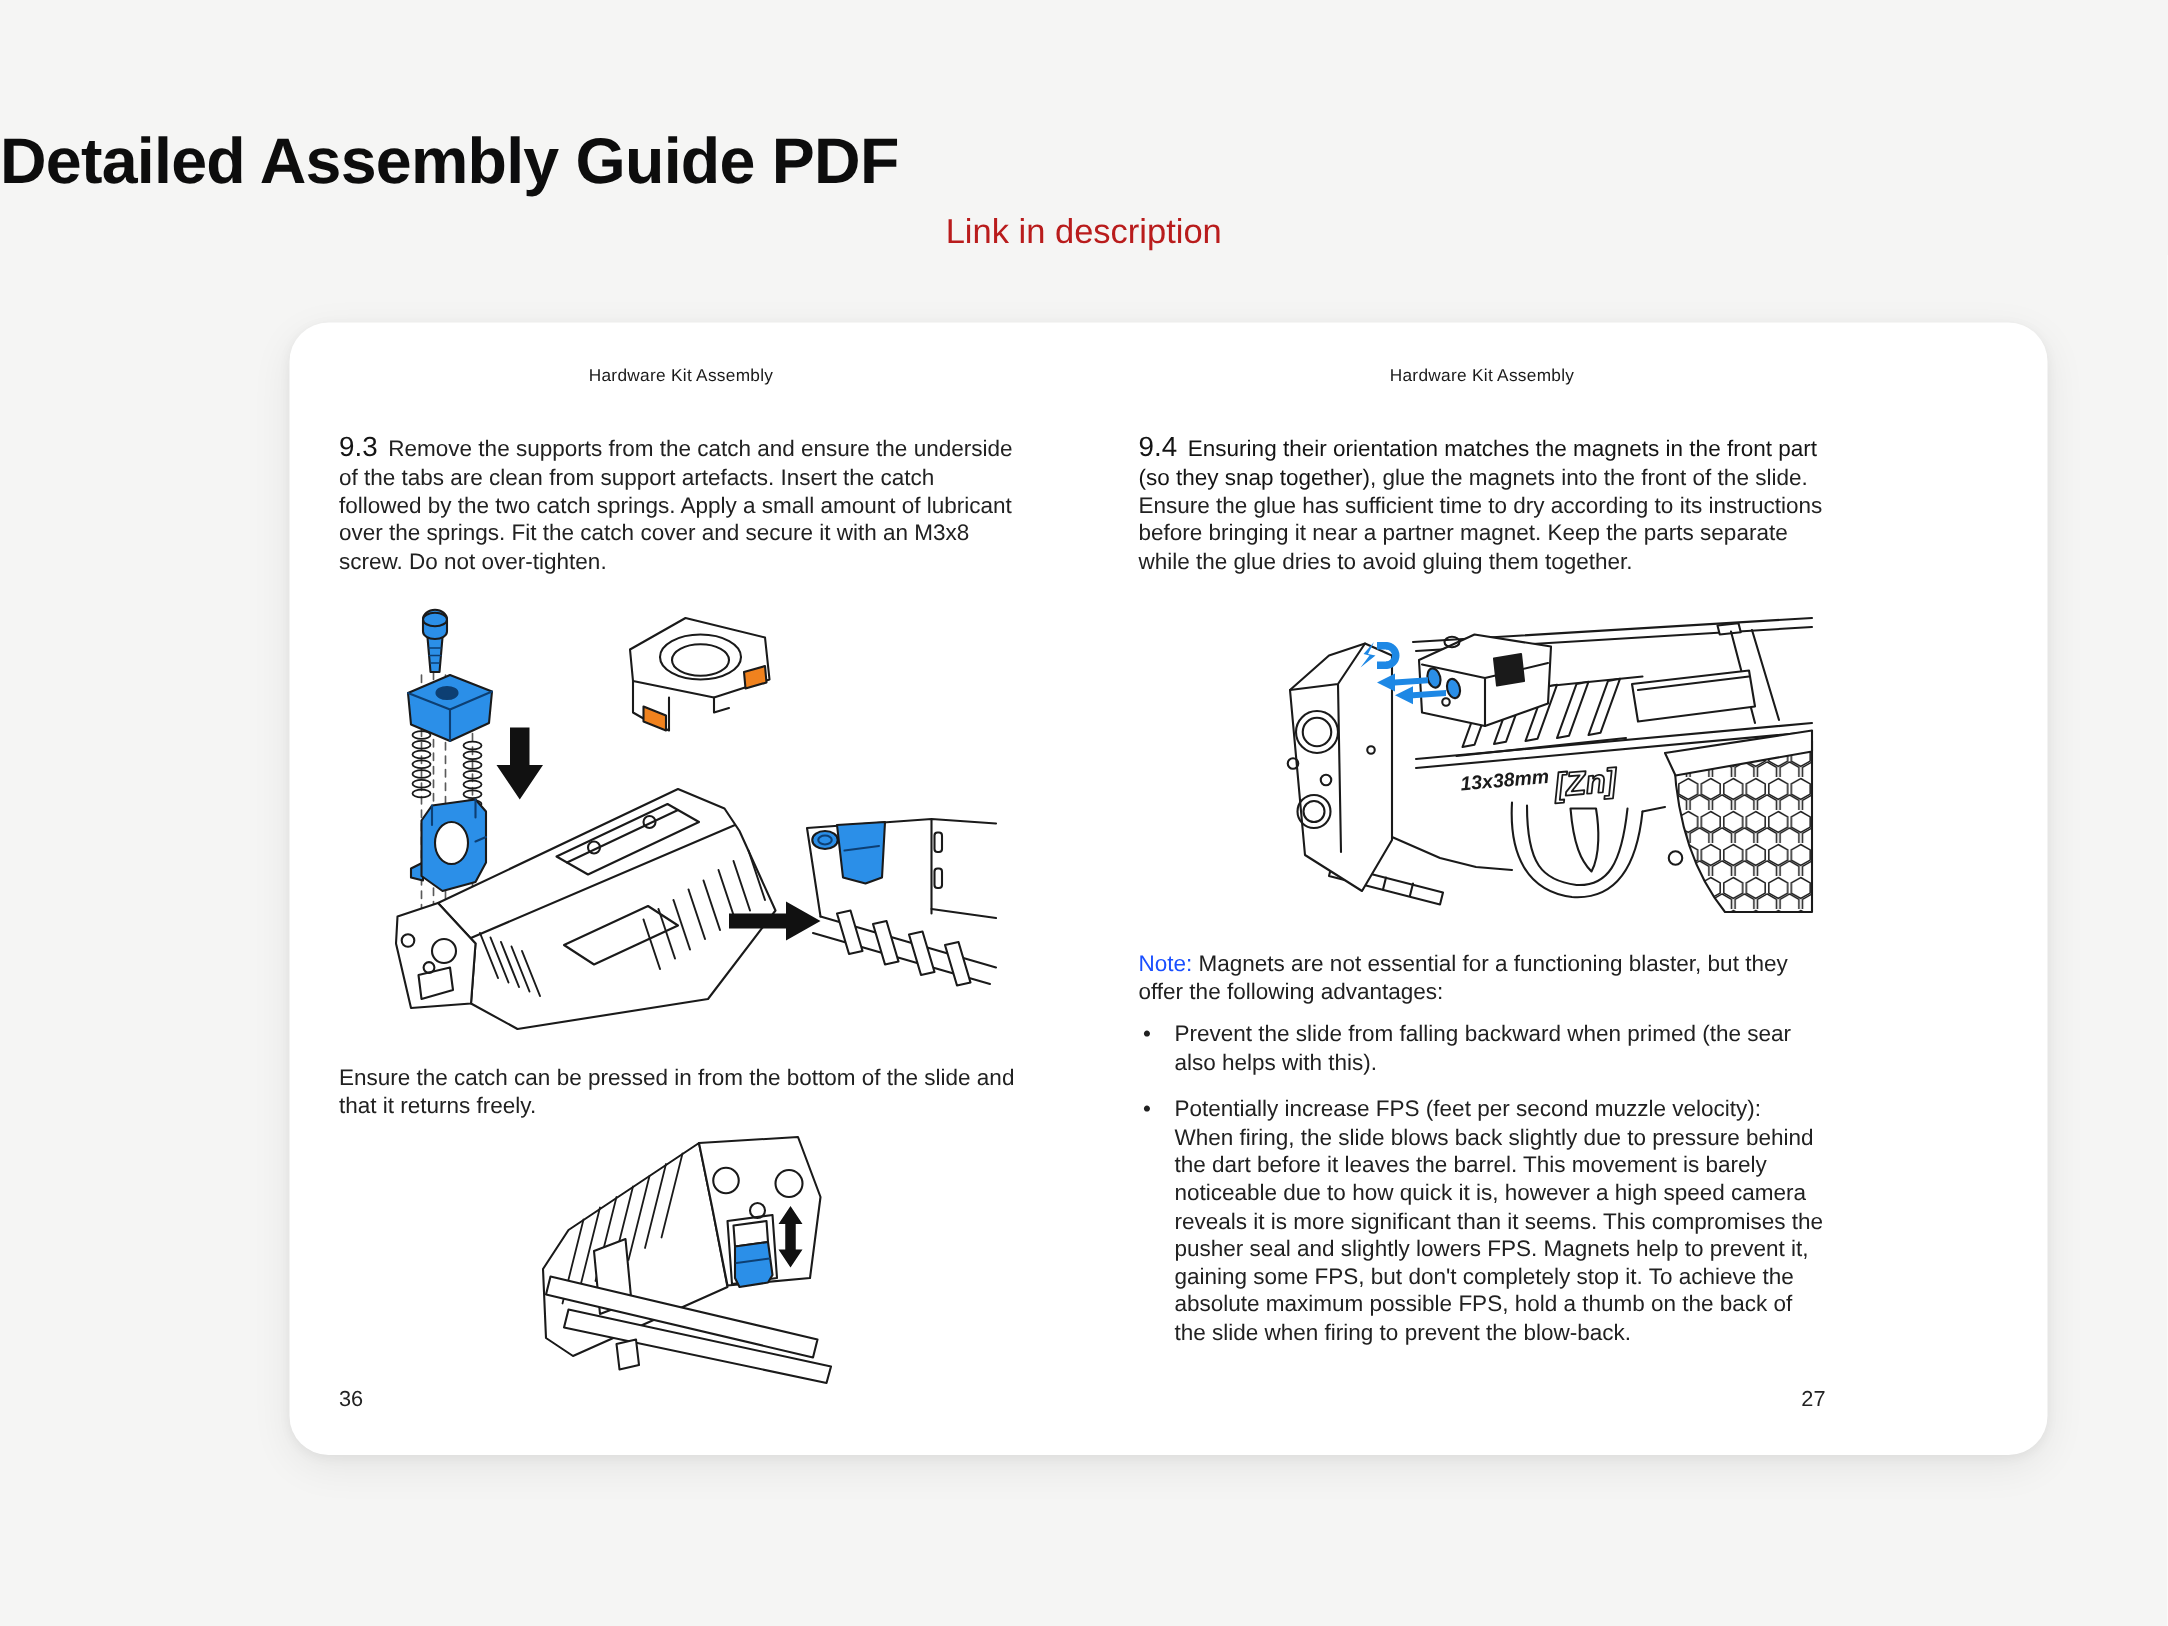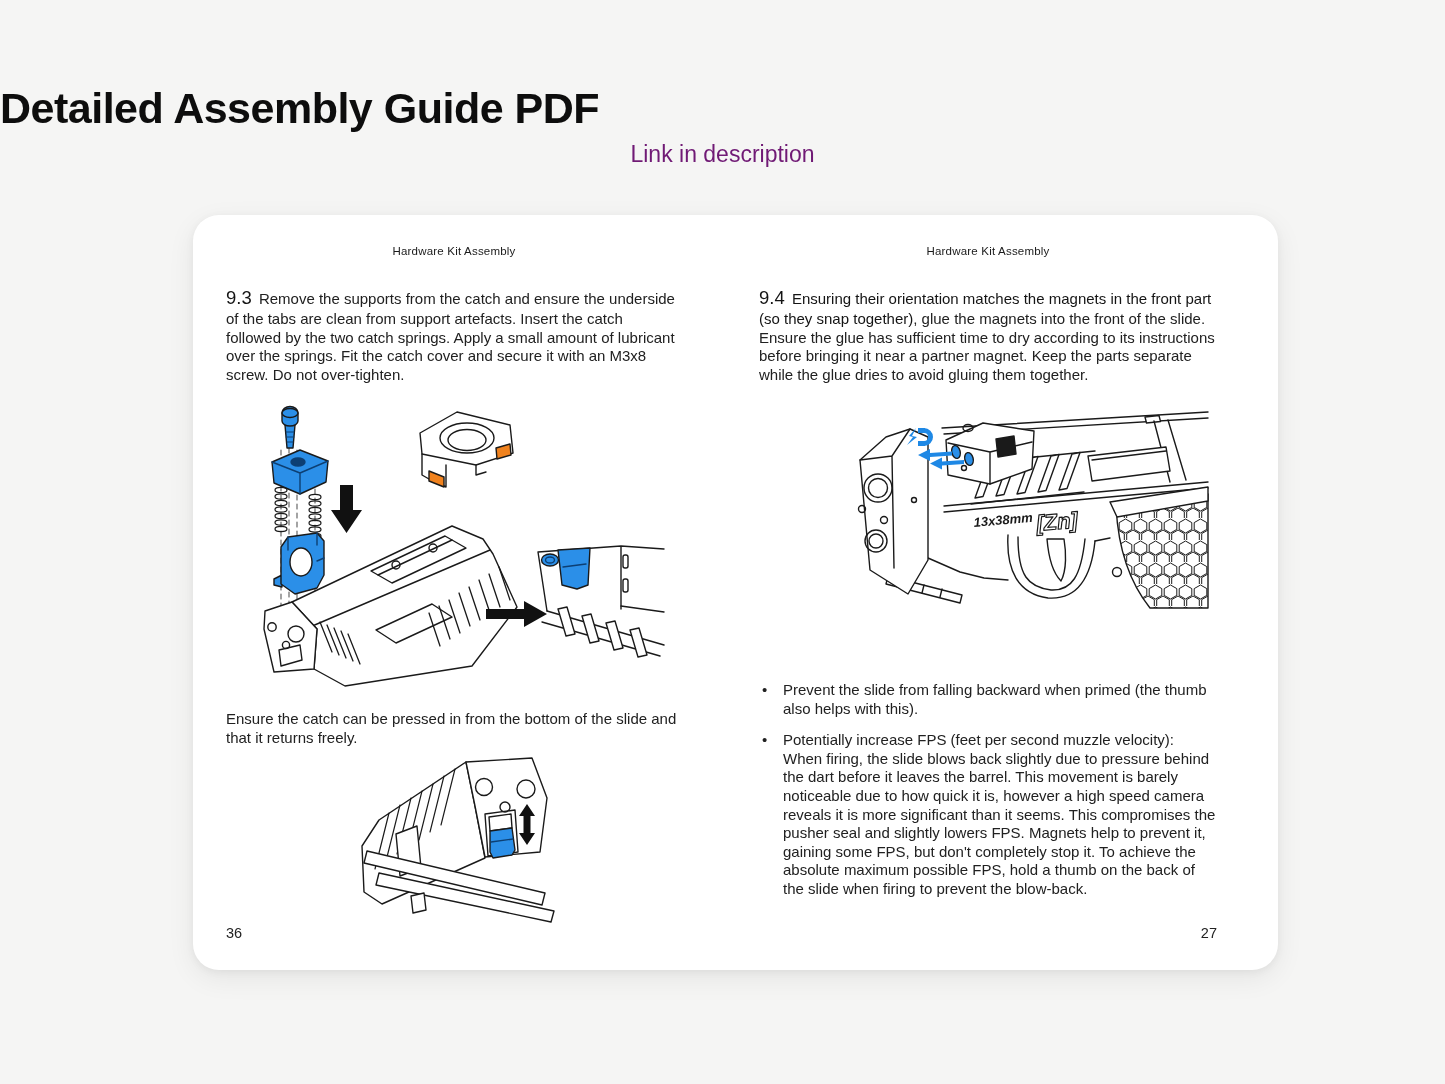--- a/index.html
+++ b/index.html
@@ -11,24 +11,24 @@
     position:relative;
     overflow:hidden;
   }
   .hero-title {
     position:absolute; top:84px; left:0; width:100%;
     font-size:43px; font-weight:700; color:#0d0d0d;
     letter-spacing:-0.5px;
   }
   .hero-subtitle {
     position:absolute; top:141px; left:0; width:100%;
-    text-align:center; font-size:23px; font-weight:400; color:#701a75;
+    text-align:center; font-size:23px; font-weight:400; color:#b91c1c;
   }
   .card {
-    position:absolute; left:193px; top:215px; width:1085px; height:755px;
+    position:absolute; left:193px; top:215px; width:1172px; height:755px;
     background:#ffffff; border-radius:26px;
     box-shadow:0 8px 28px rgba(0,0,0,0.07), 0 2px 8px rgba(0,0,0,0.05);
   }
   .page { position:absolute; top:0; height:100%; }
   .page-left  { left:33px;  width:456px; }
   .page-right { left:566px; width:458px; }
   .runhead {
     position:absolute; top:30px; left:0; right:0;
     text-align:center; font-size:11.5px; color:#1a1a1a; letter-spacing:0.2px;
   }
@@ -296,21 +296,22 @@
           <polygon points="104,43.5 82,45 82,41 70,47 82,53 82,49 104,47.5"></polygon>
           <polygon points="116,52 94,53.5 94,49.5 82,55.5 94,61.5 94,57.5 116,56"></polygon>
         </g>
         <g stroke="none">
           <text transform="translate(126,119) rotate(-5)" font-size="13" font-style="italic" font-weight="bold" fill="#1a1a1a">13x38mm</text>
           <text transform="translate(189,123) rotate(-5)" font-size="22" font-style="italic" font-weight="bold" fill="#ffffff" stroke="#1a1a1a" stroke-width="1.2">[Zn]</text>
         </g>
       </g>
     </svg>
 
+    <p class="par note-par"><span class="note-label">Note:</span> <span>Magnets are not essential for a functioning blaster, but they offer the following advantages:</span></p>
 
     <ul class="bullet-list">
-      <li>Prevent the slide from falling backward when primed (the thumb also helps with this).</li>
+      <li>Prevent the slide from falling backward when primed (the sear also helps with this).</li>
       <li>Potentially increase FPS (feet per second muzzle velocity): When firing, the slide blows back slightly due to pressure behind the dart before it leaves the barrel. This movement is barely noticeable due to how quick it is, however a high speed camera reveals it is more significant than it seems. This compromises the pusher seal and slightly lowers FPS. Magnets help to prevent it, gaining some FPS, but don't completely stop it. To achieve the absolute maximum possible FPS, hold a thumb on the back of the slide when firing to prevent the blow-back.</li>
     </ul>
 
     <div class="pagenum pn-right">27</div>
   </section>
 </div>
 
 </body></html>

